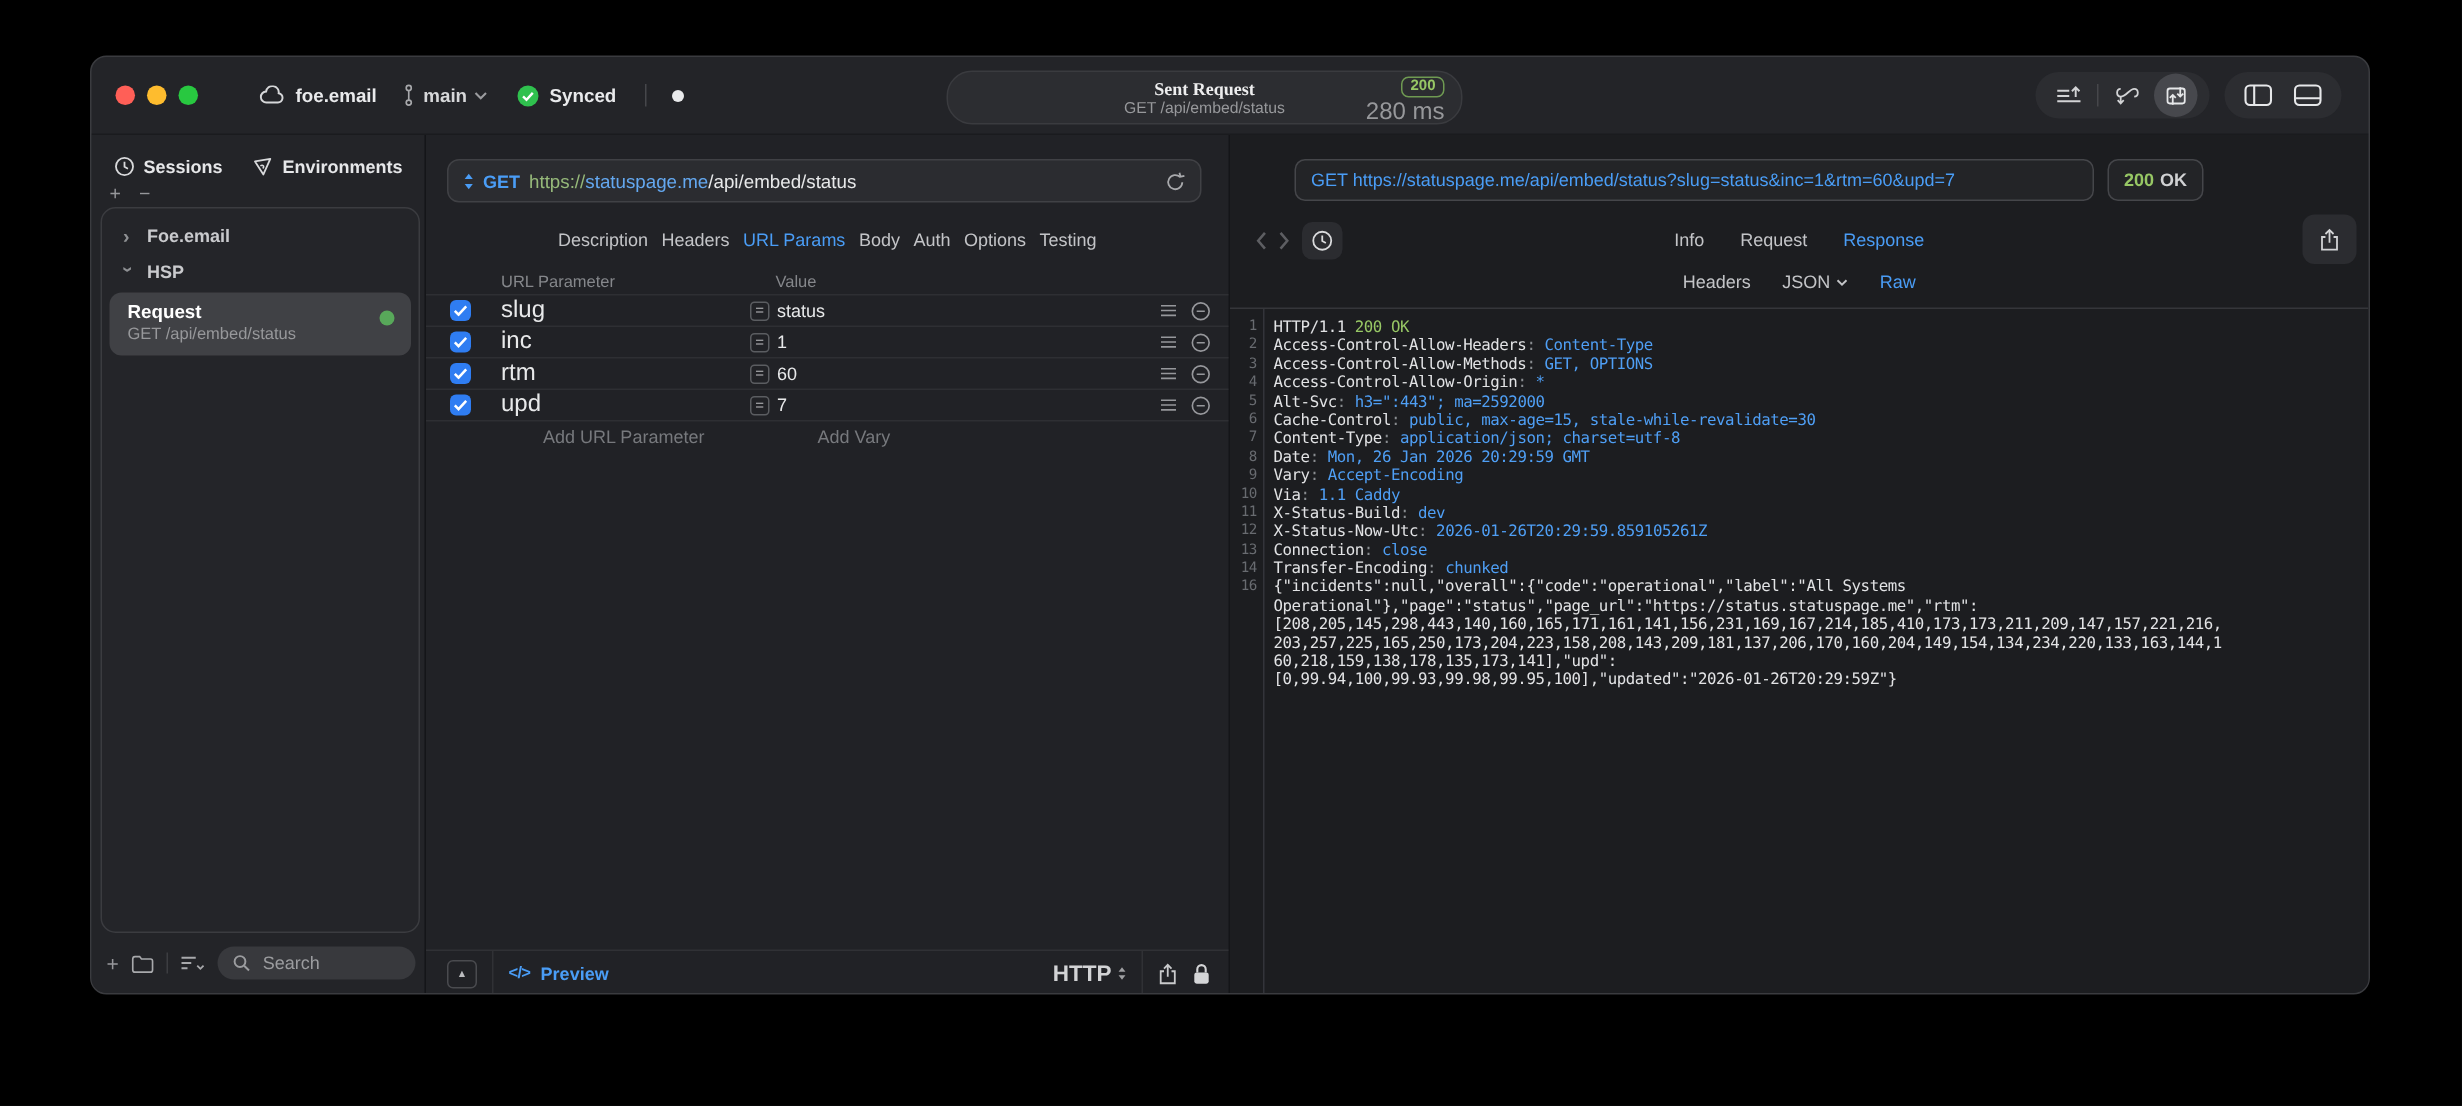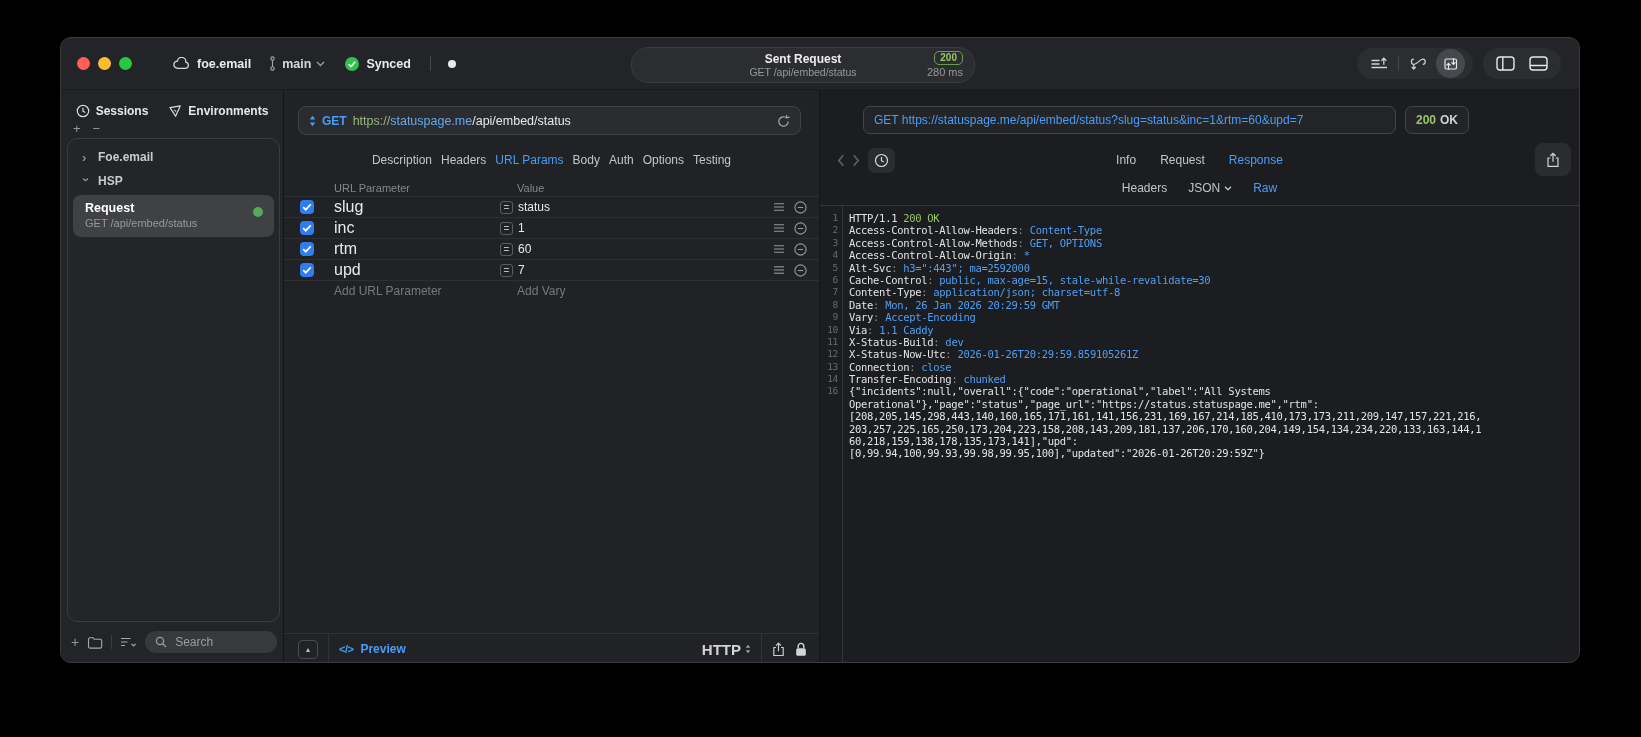--- a/index.html
+++ b/index.html
@@ -15,26 +15,26 @@
   .l-red{background:#ff5f57}.l-yellow{background:#febc2e}.l-green{background:#28c840}
   .proj-cluster{position:absolute;left:112px;top:0;height:51px;display:flex;align-items:center;gap:7px;
     color:#e9eaec;font-size:12.5px;font-weight:600;}
   .branch{display:flex;align-items:center;gap:5px;color:#d6d7d9;font-weight:600;margin-left:10px;}
   .sync{display:flex;align-items:center;gap:6px;color:#e9eaec;font-weight:600;margin-left:12px;}
   .tb-sep{width:1px;height:15px;background:#46474b;margin-left:12px;}
   .tb-dot{width:8px;height:8px;border-radius:50%;background:#e8e9eb;margin-left:10px;}
   .center-pill{position:absolute;left:570px;top:9px;width:342px;height:34px;background:#2c2d31;
     border:1px solid #3a3b3f;border-radius:17px;display:flex;flex-direction:column;
     align-items:center;justify-content:center;}
-  .cp-title{font-size:12px;font-weight:700;color:#ededee;line-height:14px;}
+  .cp-title{font-size:12px;font-weight:700;color:#ededee;line-height:14px;font-family:Liberation Serif, serif;}
   .cp-sub{font-size:10.5px;color:#97989b;line-height:12px;}
   .cp-right{position:absolute;right:11px;top:3px;display:flex;flex-direction:column;align-items:flex-end;}
   .cp-code{font-size:10px;font-weight:700;color:#97c765;border:1px solid #6f9a52;border-radius:5px;
     padding:0 5px;line-height:12px;}
-  .cp-ms{font-size:11px;color:#97989b;margin-top:1px;}
+  .cp-ms{font-size:16px;color:#97989b;margin-top:1px;}
   .tr-cluster{position:absolute;right:18px;top:10px;display:flex;gap:10px;}
   .icon-pill{display:flex;align-items:center;background:#2c2d31;border-radius:16px;height:31px;padding:0 8px;gap:4px;}
   .ip-btn{width:29px;height:29px;display:flex;align-items:center;justify-content:center;border-radius:50%;}
   .ip-btn.hl{background:#47484d;}
   .ip-sep{width:1px;height:15px;background:#46474b;}
   
   .main{position:relative;display:flex;height:574px;}
   
   .sidebar{width:222px;flex:none;display:flex;flex-direction:column;background:#232428;}
   .sb-tabs{display:flex;justify-content:center;gap:20px;margin-top:12px;height:18px;align-items:center;}
@@ -78,21 +78,21 @@
   .pcheck{width:14px;height:14px;border-radius:4px;background:#2f7df2;display:flex;align-items:center;
     justify-content:center;flex:none;}
   .pname{margin-left:20px;width:150px;font-size:16px;color:#e8e9ea;}
   .peq{margin-left:16px;width:13px;height:13px;border:1px solid #5b5d61;border-radius:3px;color:#b9babd;
     font-size:10px;display:flex;align-items:center;justify-content:center;box-sizing:border-box;flex:none;}
   .pval{margin-left:5px;font-size:12px;color:#e8e9ea;}
   .pspace{flex:1;}
   .pgrip,.pminus{display:flex;align-items:center;}
   .pgrip{margin-right:9px;}
   .paddrow{display:flex;height:20px;align-items:center;font-size:12px;color:#77797d;padding-left:50px;}
-  .paddrow .pa1{width:183px;}
+  .paddrow .pa1{width:183px;margin-left:28px;}
   .req-spacer{flex:1;}
   .bottombar{height:30px;border-top:1px solid #303135;display:flex;align-items:center;padding:0 12px 0 14px;gap:10px;}
   .bb-up{width:18px;height:17px;border:1px solid #4a4b4f;border-radius:4px;color:#bcbdc0;font-size:7px;
     display:flex;align-items:center;justify-content:center;}
   .bb-sep{width:1px;height:30px;background:#303135;}
   .bb-preview{display:flex;align-items:center;gap:7px;color:#4a9df6;font-size:12px;font-weight:600;}
   .bb-code{font-size:11px;font-weight:700;letter-spacing:-.5px;}
   .bb-right{margin-left:auto;display:flex;align-items:center;gap:10px;}
   .bb-http{display:flex;align-items:center;gap:4px;color:#d2d3d5;font-size:15px;font-weight:600;}
   

